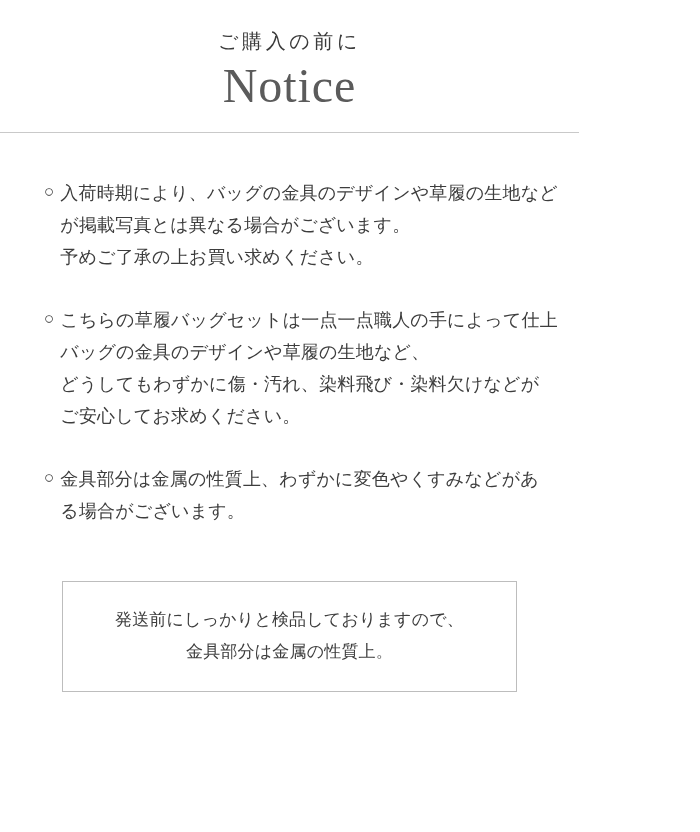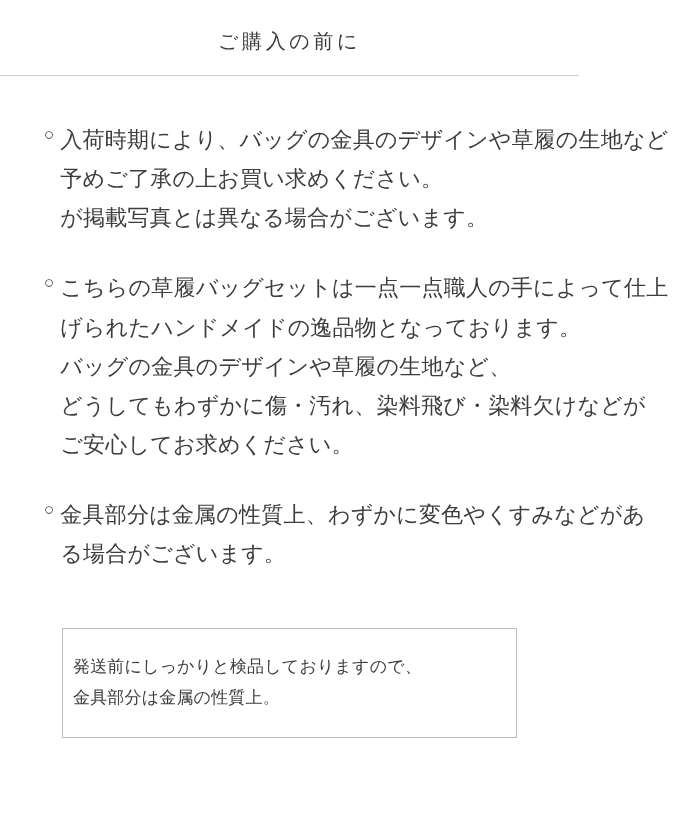--- a/index.html
+++ b/index.html
@@ -66,74 +66,74 @@
     flex: 0 0 auto;
     font-size: 17px;
     line-height: 1.78;
     color: #3d3d3d;
     padding-right: 6px;
   }
   .note-lines {
     flex: 1 1 auto;
   }
   .note-line {
-    font-size: 22px;
+    font-size: 18px;
     line-height: 1.78;
     color: #3d3d3d;
     letter-spacing: 0.01em;
     white-space: nowrap;
   }
 
   
   .boxwrap {
     display: flex;
     justify-content: center;
     margin-top: 54px;
   }
   .box {
     border: 1px solid #bdbdbd;
     width: 455px;
     box-sizing: border-box;
     padding: 22px 10px 24px 10px;
-    text-align: left;
+    text-align: center;
   }
   .box-line {
     font-size: 17px;
     line-height: 1.85;
     color: #3d3d3d;
     letter-spacing: 0.01em;
     white-space: nowrap;
   }
 </style>
 </head>
 <body>
 
 <div class="page">
 
   <div class="header">
     <p class="header-kicker">ご購入の前に</p>
+    <h1 class="header-title">Notice</h1>
     <hr class="header-rule">
   </div>
 
   <div class="content">
 
     <div class="note">
       <span class="bullet">○</span>
       <div class="note-lines">
         <div class="note-line">入荷時期により、バッグの金具のデザインや草履の生地など</div>
+        <div class="note-line">が掲載写真とは異なる場合がございます。</div>
         <div class="note-line">予めご了承の上お買い求めください。</div>
-        <div class="note-line">が掲載写真とは異なる場合がございます。</div>
       </div>
     </div>
 
     <div class="note">
       <span class="bullet">○</span>
       <div class="note-lines">
         <div class="note-line">こちらの草履バッグセットは一点一点職人の手によって仕上</div>
-        <div class="note-line">げられたハンドメイドの逸品物となっております。</div>
         <div class="note-line">バッグの金具のデザインや草履の生地など、</div>
         <div class="note-line">どうしてもわずかに傷・汚れ、染料飛び・染料欠けなどが</div>
         <div class="note-line">ご安心してお求めください。</div>
       </div>
     </div>
 
     <div class="note">
       <span class="bullet">○</span>
       <div class="note-lines">
         <div class="note-line">金具部分は金属の性質上、わずかに変色やくすみなどがあ</div>

